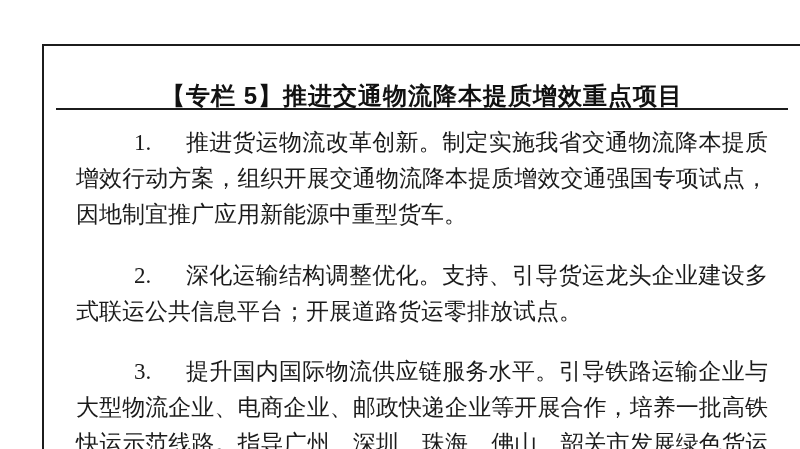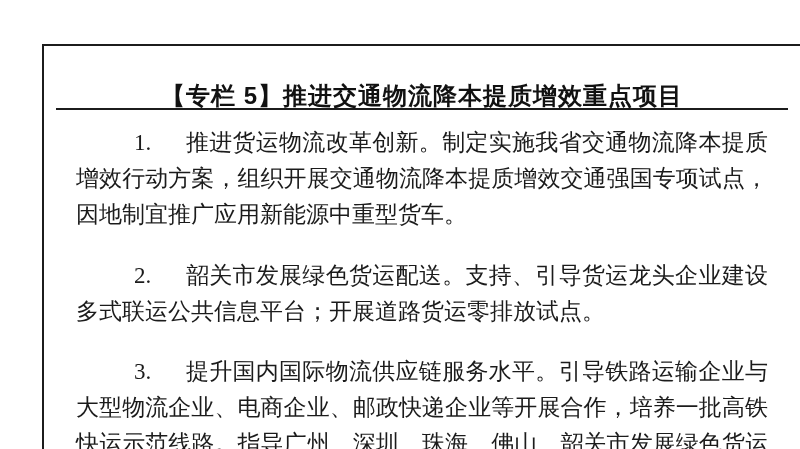--- a/index.html
+++ b/index.html
@@ -51,17 +51,17 @@
   }
 </style>
 </head>
 <body>
 
 <div class="page">
   <div class="panel">
     <div class="panel-title">【专栏 5】推进交通物流降本提质增效重点项目</div>
     <div class="panel-body">
       <p><span class="para-num">1.</span><span>推进货运物流改革创新。制定实施我省交通物流降本提质增效行动方案，组织开展交通物流降本提质增效交通强国专项试点，因地制宜推广应用新能源中重型货车。</span></p>
-      <p><span class="para-num">2.</span><span>韶关市发展绿色货运配送。支持、引导货运龙头企业建设多式联运公共信息平台；开展道路货运零排放试点。</span></p>
+      <p><span class="para-num">2.</span><span>深化运输结构调整优化。支持、引导货运龙头企业建设多式联运公共信息平台；开展道路货运零排放试点。</span></p>
       <p><span class="para-num">3.</span><span>提升国内国际物流供应链服务水平。引导铁路运输企业与大型物流企业、电商企业、邮政快递企业等开展合作，培养一批高铁快运示范线路。指导广州、深圳、珠海、佛山、韶关市发展绿色货运配送。</span></p>
     </div>
   </div>
 </div>
 
 </body></html>

